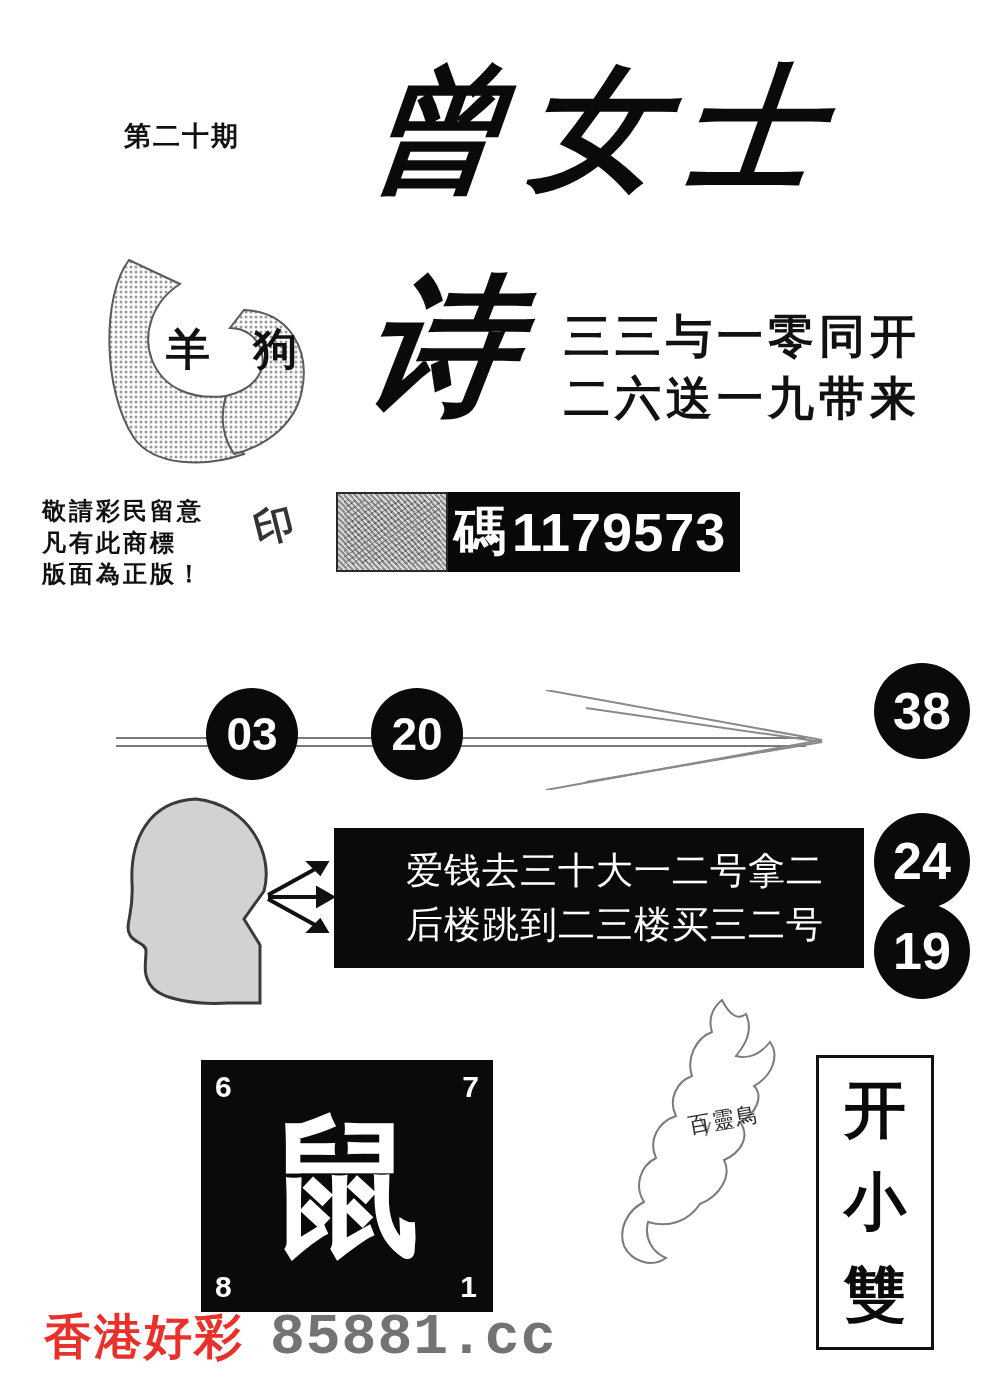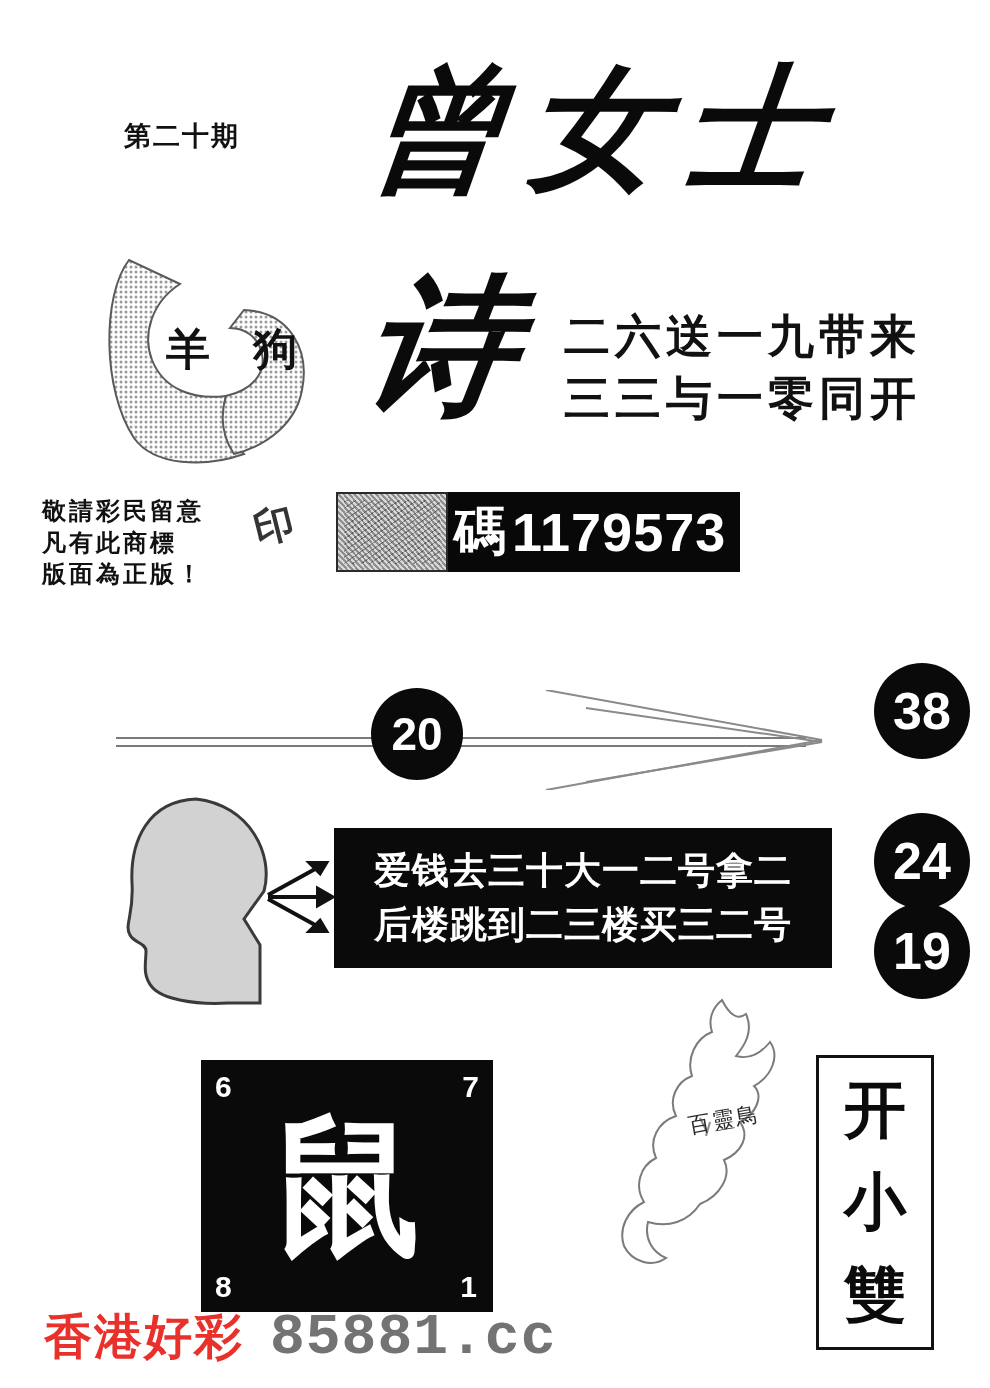--- a/index.html
+++ b/index.html
@@ -202,24 +202,25 @@
     top: 828px;
     width: 498px;
     height: 140px;
     background: #0a0a0a;
     color: #ffffff;
     display: flex;
     flex-direction: column;
     align-items: center;
     justify-content: center;
     font-family: "DejaVu Serif", serif;
-    font-weight: 700;
+    font-weight: 400;
     font-size: 37px;
     letter-spacing: 1px;
     line-height: 1.45;
+    padding-left: 32px;
   }
 
   
   .zodiac-box {
     position: absolute;
     left: 185px;
     top: 1060px;
     width: 292px;
     height: 252px;
     background: #0a0a0a;
@@ -332,22 +333,22 @@
       <path d="M35 20 C8 55 8 150 40 198 C60 226 110 228 150 214 C132 196 126 174 132 156
                C100 160 70 150 58 120 C48 94 58 62 86 44 Z" fill="url(#halftone)" stroke="#5a5a5a" stroke-width="2"></path>
       <path d="M150 70 C196 72 216 110 208 150 C202 184 172 206 140 214
                C128 196 126 176 132 156 C158 150 172 134 168 114 C164 96 150 88 136 88 Z" fill="url(#halftone)" stroke="#5a5a5a" stroke-width="2"></path>
     </svg>
   </div>
   <div class="zodiac-words">羊 狗</div>
 
   <div class="poem-char">诗</div>
   <div class="poem-lines">
+    <div>三三与一零同开</div>
     <div>二六送一九带来</div>
-    <div>三三与一零同开</div>
   </div>
 
   <div class="notice">
     <div>敬請彩民留意</div>
     <div>凡有此商標</div>
     <div>版面為正版！</div>
   </div>
   <div class="stamp">印</div>
 
   <div class="hotline">
@@ -360,20 +361,21 @@
 
   <div class="arrow-line">
     <svg viewBox="0 0 710 100" width="710" height="100" aria-hidden="true">
       <line x1="0" y1="48" x2="690" y2="48" stroke="#7a7a7a" stroke-width="2"></line>
       <line x1="0" y1="56" x2="690" y2="56" stroke="#7a7a7a" stroke-width="2"></line>
       <polyline points="430,0 706,50 430,100" fill="none" stroke="#8a8a8a" stroke-width="2"></polyline>
       <polyline points="470,18 706,52 470,92" fill="none" stroke="#8a8a8a" stroke-width="2"></polyline>
     </svg>
   </div>
 
+  <div class="ball ball-row" style="left:190px; top:688px;">03</div>
   <div class="ball ball-row" style="left:355px; top:688px;">20</div>
 
   <div class="ball ball-col" style="left:858px; top:663px;">38</div>
   <div class="ball ball-col" style="left:858px; top:813px;">24</div>
   <div class="ball ball-col" style="left:858px; top:903px;">19</div>
 
   <div class="head">
     <svg viewBox="0 0 160 215" width="160" height="215" aria-hidden="true">
       <path d="M72 4 C24 6 6 46 8 88 C10 120 0 130 6 140 C10 148 22 148 22 156
                C22 168 18 180 28 192 C38 204 70 210 104 208 L136 208

